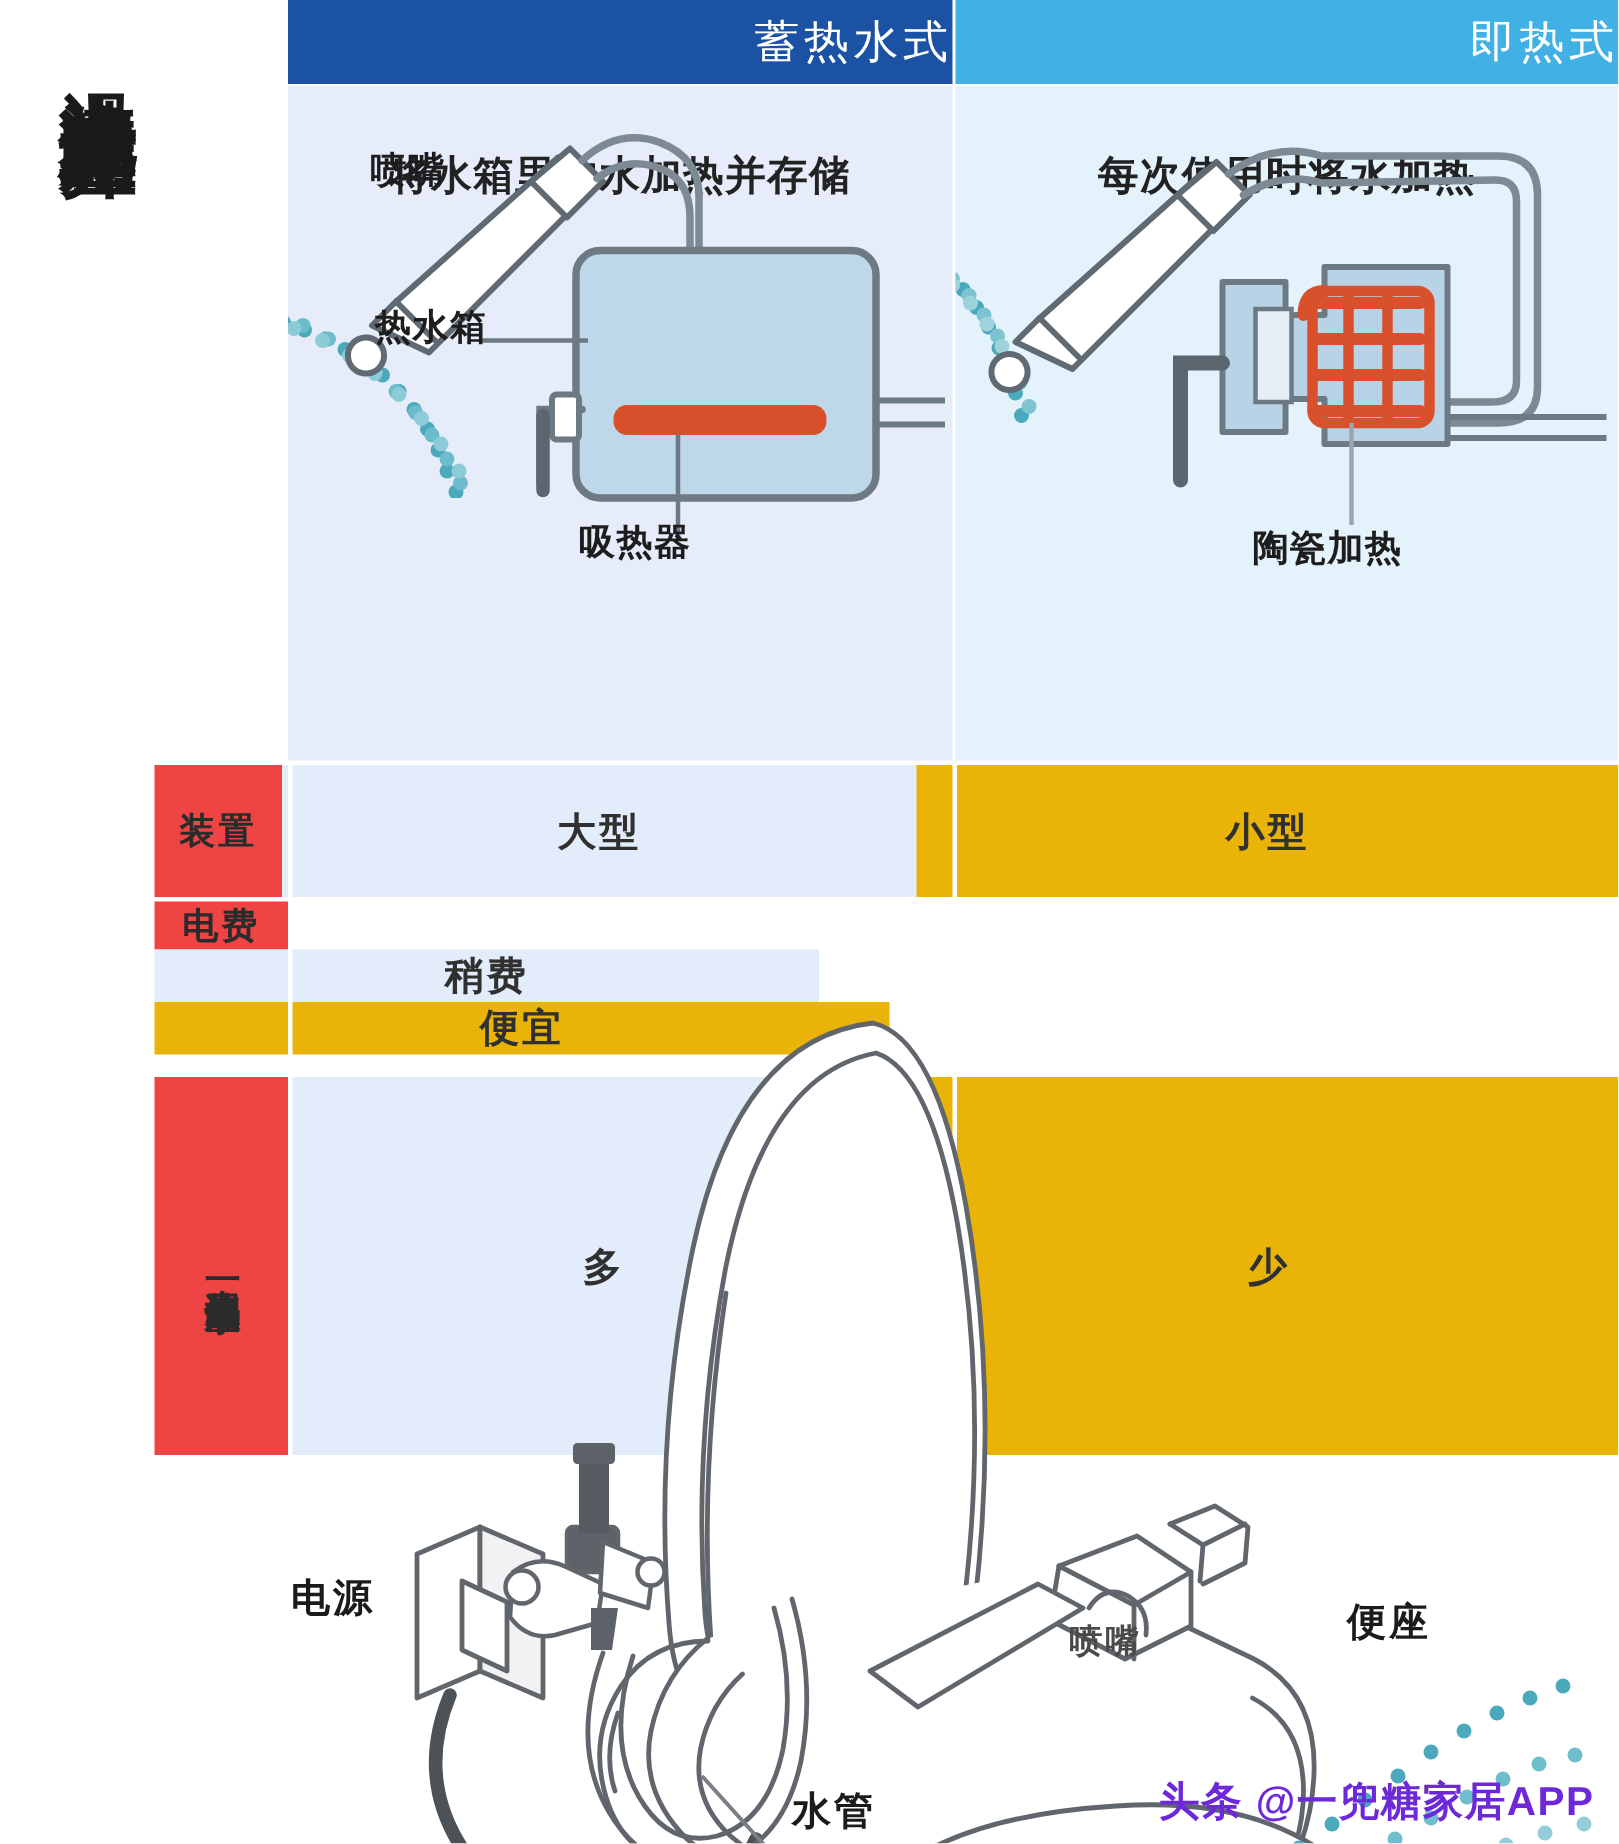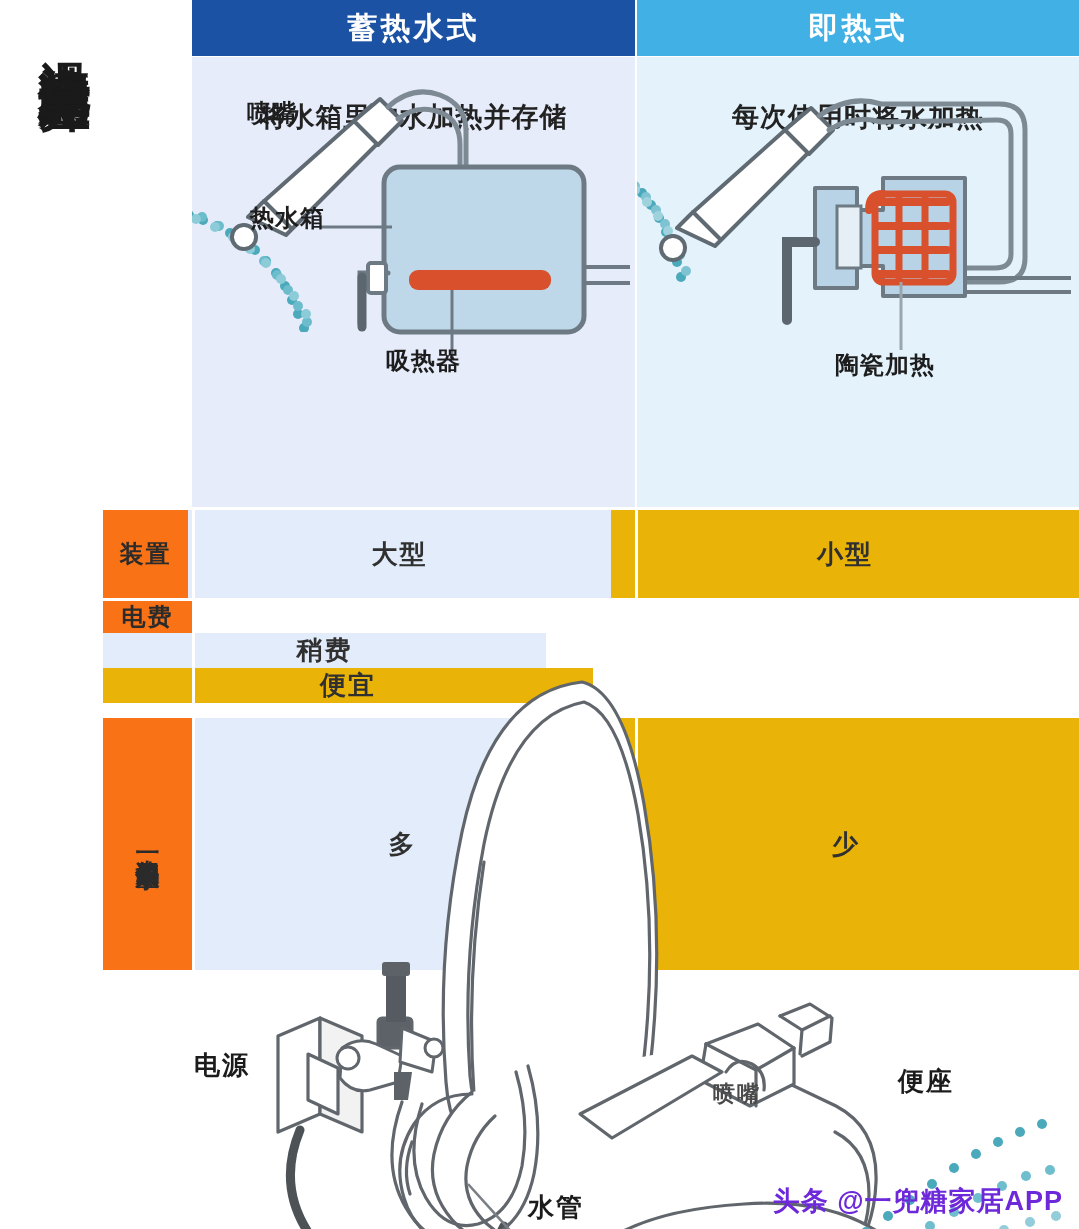--- a/index.html
+++ b/index.html
@@ -25,22 +25,22 @@
     font-weight:bold;
     line-height:1.12;
     letter-spacing:2px;
     color:#1a1a1a;
     text-align:left;
   }
 
   
   .hdr{
     position:absolute;top:0;height:56px;
-    display:flex;align-items:center;justify-content:center;
-    color:#ffffff;font-size:30px;font-weight:bold;letter-spacing:3px;
+    display:flex;align-items:center;justify-content:flex-end;
+    color:#ffffff;font-size:30px;font-weight:normal;letter-spacing:3px;
   }
   .hdr-left{left:192px;width:443px;background:#1c52a3;}
   .hdr-right{left:637px;width:442px;background:#41b0e4;}
 
   
   .panel{position:absolute;top:57px;height:450px;overflow:hidden;}
   .panel-left{left:192px;width:443px;background:#e7ecfa;}
   .panel-right{left:637px;width:442px;background:#e3f2fb;}
 
   .desc{
@@ -55,21 +55,21 @@
     letter-spacing:1px;white-space:nowrap;
   }
 
   
   .spray{position:absolute;pointer-events:none;}
 
   
   .tbl{position:absolute;left:103px;top:510px;width:976px;height:460px;}
   .trow{position:absolute;left:0;width:976px;display:flex;}
   .rlabel{
-    width:89px;background:#f97316;color:#2b2b2b;
+    width:89px;background:#ef4444;color:#2b2b2b;
     display:flex;align-items:center;justify-content:center;
     font-size:24px;font-weight:bold;letter-spacing:2px;
     box-sizing:border-box;
   }
   .rlabel.vert{writing-mode:vertical-rl;text-orientation:upright;letter-spacing:1px;}
   .cellL{
     width:443px;background:#e2ecfa;
     display:flex;align-items:center;justify-content:center;
     font-size:26px;font-weight:bold;color:#303030;letter-spacing:2px;
     box-sizing:border-box;

